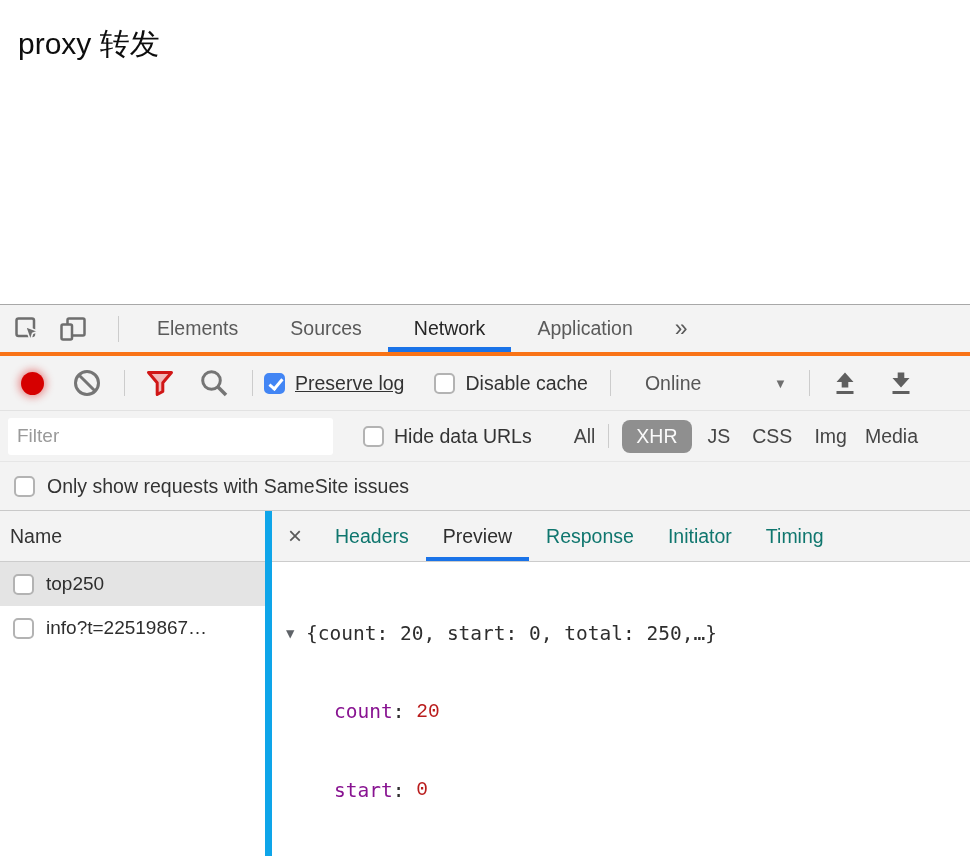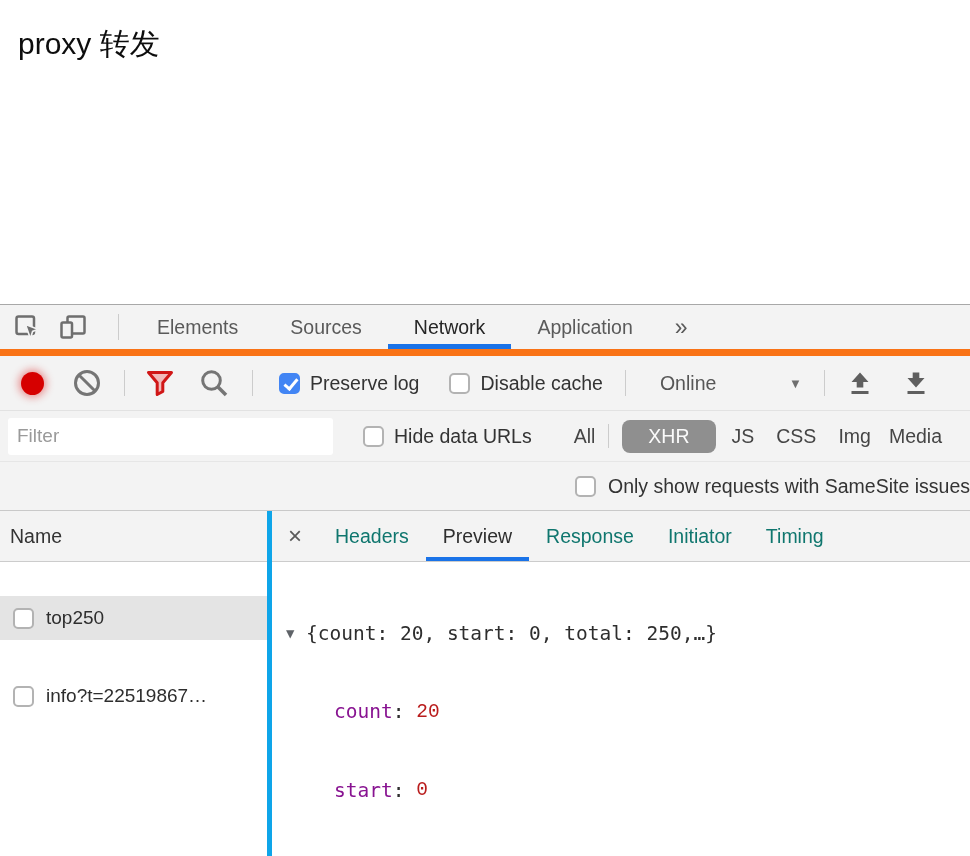--- a/index.html
+++ b/index.html
@@ -8,21 +8,21 @@
 
   .page-title { padding:24px 0 0 18px; font-size:30px; color:#0d0d0d; }
 
   .devtools { position:absolute; left:0; top:304px; width:970px; height:552px;
               border-top:1px solid #a8a8a8; background:#f3f3f3;
               display:flex; flex-direction:column; }
 
   .vsep { width:1px; height:26px; background:#ccc; flex:0 0 1px; }
 
   
-  .main-tabbar { height:51px; border-bottom:7px solid #f97316; display:flex;
+  .main-tabbar { height:51px; border-bottom:4px solid #f97316; display:flex;
                  align-items:center; padding-left:10px; flex:0 0 auto; }
   .icon-btn { width:34px; height:34px; display:flex; align-items:center;
               justify-content:center; cursor:pointer; }
   .icon-btn.device { margin-left:12px; }
   .main-tabbar .vsep { margin-left:28px; margin-right:12px; }
   .main-tabs { display:flex; height:100%; }
   .mtab { padding:0 26px; font-size:19.5px; color:#5a5a5a; height:100%;
           display:flex; align-items:center; cursor:pointer; }
   .mtab.active { color:#262626; border-bottom:5px solid #1a73e8; padding-top:5px; }
   .mtab.more { font-size:23px; padding:0 16px; }
@@ -33,21 +33,21 @@
   .record-dot { width:23px; height:23px; border-radius:50%; background:#d60000;
                 box-shadow:0 0 8px 2px rgba(214,0,0,.45); cursor:pointer; flex:0 0 auto; }
   .tool-ic { display:flex; align-items:center; justify-content:center; cursor:pointer; }
   .ic-clear { margin-left:28px; }
   .net-toolbar .vsep.s1 { margin-left:22px; }
   .ic-funnel { margin-left:19px; }
   .ic-search { margin-left:22px; }
   .net-toolbar .vsep.s2 { margin-left:22px; }
   .cb-label { display:flex; align-items:center; gap:10px; font-size:19.5px;
               color:#333; cursor:pointer; }
-  .cb-label.preserve { margin-left:26px; }
+  .cb-label.preserve { margin-left:11px;text-decoration:underline; }
   .cb-label.discache { margin-left:30px; }
   .checkbox { width:21px; height:21px; border:2px solid #b3b3b3; border-radius:5px;
               background:#fff; position:relative; flex:0 0 21px; }
   .checkbox.checked { background:#4285f4; border-color:#4285f4; }
   .checkbox.checked::after { content:""; position:absolute; left:6px; top:1.5px;
               width:5px; height:11px; border:solid #fff; border-width:0 3px 3px 0;
               transform:rotate(40deg); }
   .net-toolbar .vsep.s3 { margin-left:22px; }
   .throttle { display:flex; align-items:center; justify-content:space-between;
               width:142px; margin-left:34px; font-size:19.5px; color:#565656;
@@ -60,39 +60,39 @@
   .filter-row { height:51px; border-bottom:1px solid #e6e6e6; display:flex;
                 align-items:center; padding-left:8px; flex:0 0 auto; }
   .filter-input { width:325px; height:37px; border:none; border-radius:3px;
                   background:#fff; font-size:19px; padding:0 9px; color:#333;
                   outline:none; font-family:"Liberation Sans",sans-serif; }
   .filter-input::placeholder { color:#9a9a9a; }
   .cb-label.hide-urls { margin-left:30px; }
   .tf { font-size:19.5px; color:#454545; cursor:pointer; }
   .tf.all { margin-left:42px; }
   .filter-row .vsep { height:24px; margin:0 13px; }
-  .tf.pill { background:#8f8f8f; color:#fafafa; padding:5px 26px; border-radius:8px; }
+  .tf.pill { background:#8f8f8f; color:#fafafa; padding:5px 14px; border-radius:8px; }
   .tf.js { margin-left:16px; } .tf.css { margin-left:22px; }
   .tf.img { margin-left:22px; } .tf.media { margin-left:18px; }
 
   
   .samesite-row { height:49px; border-bottom:1px solid #c9c9c9; display:flex;
                   align-items:center; gap:12px; padding-left:14px;
-                  font-size:19.5px; color:#333; flex:0 0 auto;justify-content:flex-end; }
+                  font-size:19.5px; color:#333; flex:0 0 auto; }
 
   
   .split { flex:1; display:flex; min-height:0; background:#fff; }
-  .requests-pane { width:272px; flex:0 0 272px; border-right:5px solid #0ea5e9;
+  .requests-pane { width:272px; flex:0 0 272px; border-right:7px solid #0ea5e9;
                    display:flex; flex-direction:column; background:#fff; }
   .requests-header { height:51px; background:#f3f3f3; border-bottom:1px solid #ccc;
                      display:flex; align-items:center; padding-left:10px;
                      font-size:19.5px; color:#333; flex:0 0 auto; }
   .req-row { height:44px; display:flex; align-items:center; gap:12px;
              padding-left:13px; font-size:19px; color:#2e2e2e; cursor:pointer;
-             white-space:nowrap; overflow:hidden;margin-top:34px; }
+             white-space:nowrap; overflow:hidden; }
   .req-row.selected { background:#e4e4e4; }
 
   .detail-pane { flex:1; min-width:0; display:flex; flex-direction:column; background:#fff; }
   .detail-tabs { height:51px; background:#f3f3f3; border-bottom:1px solid #ccc;
                  display:flex; align-items:center; padding-left:16px; flex:0 0 auto; }
   .close-btn { font-size:24px; color:#5a5a5a; margin-right:16px; cursor:pointer;
                line-height:1; }
   .dtab { padding:0 17px; font-size:19.5px; color:#0f766e; height:100%;
           display:flex; align-items:center; cursor:pointer; }
   .dtab.active { color:#2e2e2e; border-bottom:4px solid #1a73e8; padding-top:4px; }

